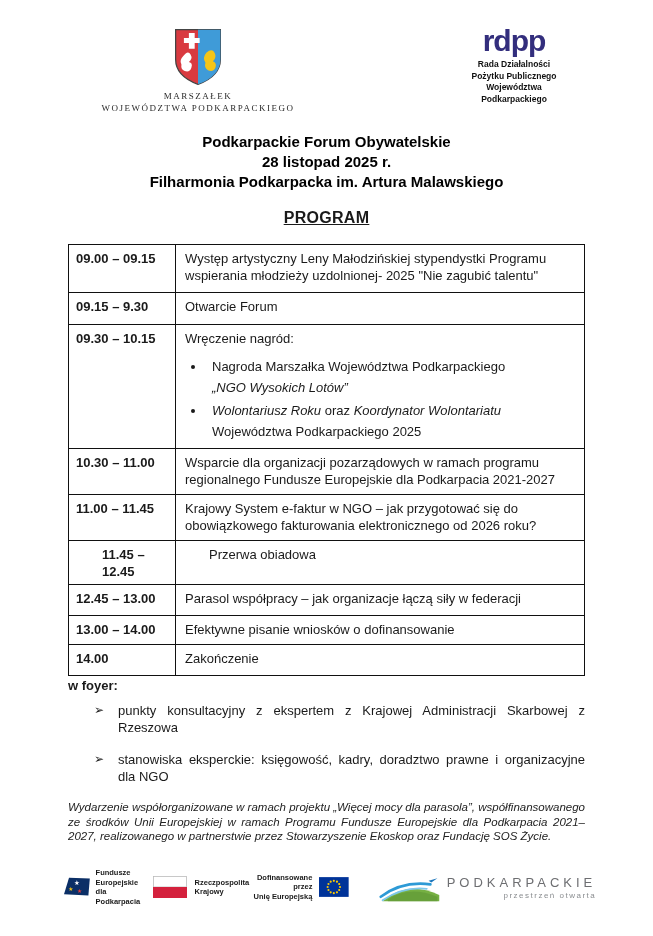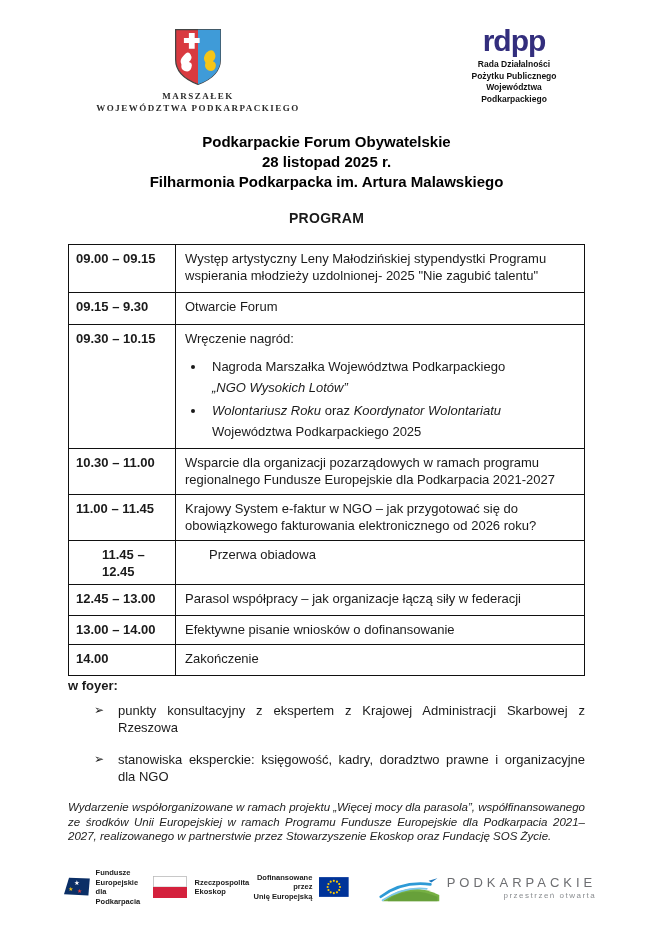--- a/index.html
+++ b/index.html
@@ -11,34 +11,34 @@
     overflow: hidden;
   }
   .page { width: 653px; height: 936px; padding: 26px 68px 0 68px; position: relative; }
 
   
   .header-logos { display: flex; justify-content: space-between; align-items: flex-start; height: 92px; }
   .marshal-block { width: 220px; margin-left: 20px; text-align: center; }
   .marshal-block svg { display: block; margin: 2px auto 4px auto; }
   .marshal-text {
     font-family: "Liberation Serif", "DejaVu Serif", serif;
-    font-size: 9px; letter-spacing: 1.5px; color: #2b2b2b; line-height: 12px; white-space: nowrap; font-weight: bold;
+    font-size: 9px; letter-spacing: 1.5px; color: #2b2b2b; line-height: 12px; white-space: nowrap;
   }
   .rdpp-block { width: 130px; text-align: center; margin-right: 6px; }
   .rdpp-word {
     font-size: 30px; font-weight: 800; color: #332e7d; line-height: 30px;
     letter-spacing: -1px; font-family: "Liberation Sans", sans-serif;
   }
   .rdpp-lines { margin-top: 3px; font-size: 8.5px; font-weight: 700; color: #111; line-height: 11.5px; }
 
   
   .title-block { text-align: center; margin-top: 14px; }
   .title-line { font-size: 15px; font-weight: 700; line-height: 20px; color: #000; }
   .program-heading { text-align: center; margin-top: 17px; }
-  .program-heading span { font-size: 14px; font-weight: 700; letter-spacing: .3px; }
+  .program-heading span { font-size: 16px; font-weight: 700; text-decoration: underline; letter-spacing: .3px; }
 
   
   table.schedule { border-collapse: collapse; width: 517px; margin-top: 17px; table-layout: fixed; }
   table.schedule td { border: 1.4px solid #111; vertical-align: top; font-size: 13px; line-height: 17px; }
   td.time-cell { width: 107px; font-weight: 700; padding: 5px 4px 4px 7px; }
   td.event-cell { padding: 5px 8px 4px 9px; }
   tr.r0 td { height: 48px; }  tr.r1 td { height: 32px; }  tr.r2 td { height: 104px; }
   tr.r3 td { height: 46px; }  tr.r4 td { height: 46px; }  tr.r5 td { height: 46px; }
   tr.r6 td { height: 34px; padding-left: 33px; }  tr.r7 td { height: 31px; }  tr.r8 td { height: 29px; }
   tr.r9 td { height: 31px; }
@@ -194,21 +194,21 @@
     </div>
     <div class="gap18"></div>
     <div class="lg">
       <svg width="34" height="22" viewBox="0 0 34 22">
         <rect x="0.5" y="0.5" width="33" height="10.5" fill="#ffffff" stroke="#bbbbbb" stroke-width="0.8"></rect>
         <rect x="0" y="11" width="34" height="11" fill="#d4213d"></rect>
       </svg>
       <div class="gap8"></div>
       <div class="lg-text">
         <div>Rzeczpospolita</div>
-        <div>Ekoskop</div>
+        <div>Krajowy</div>
       </div>
     </div>
     <div class="gap18"></div>
     <div class="lg">
       <div class="lg-text right">
         <div>Dofinansowane przez</div>
         <div>Unię Europejską</div>
       </div>
       <div class="gap8"></div>
       <svg width="36" height="24" viewBox="0 0 36 24">

